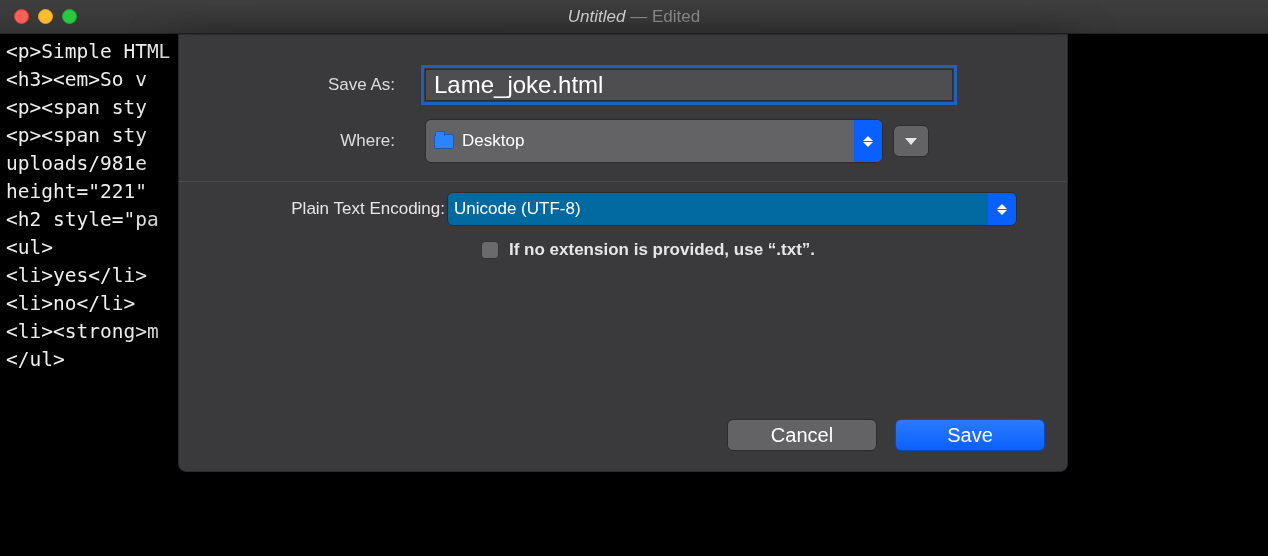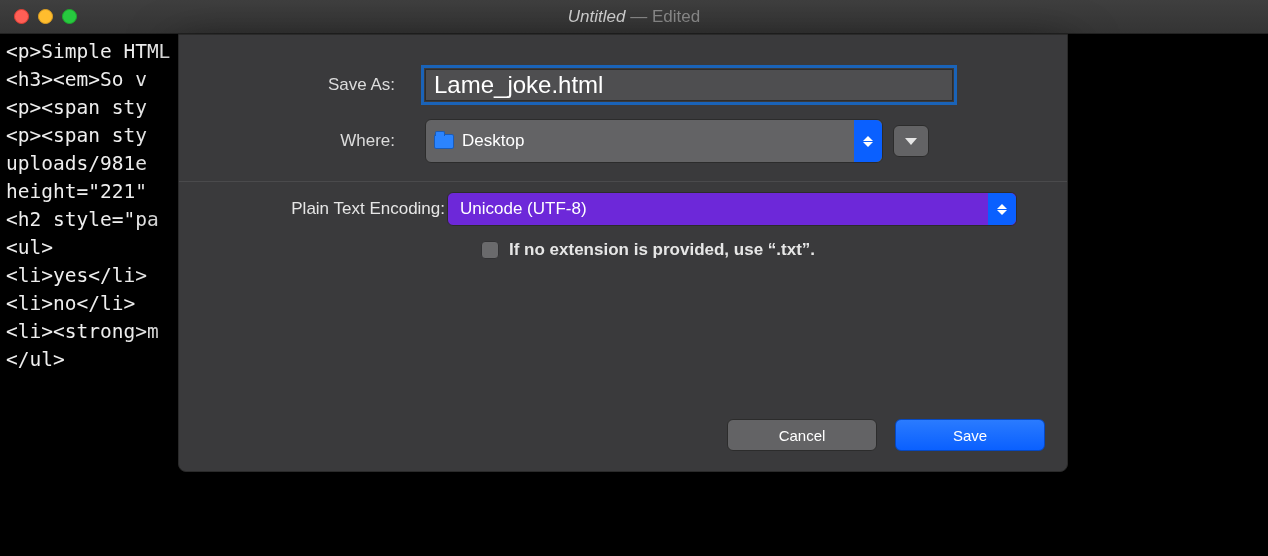--- a/index.html
+++ b/index.html
@@ -88,31 +88,31 @@
     border-radius: 6px; display:flex; align-items:center; justify-content:center;
   }
   .expand-btn .chev { width:0;height:0;border-left:6px solid transparent;border-right:6px solid transparent;border-top:7px solid #e6e6e6; }
 
   .divider { height:1px; background:#2c2c2c; margin: 6px 0 10px 0; border-top:1px solid #4a4a4c; }
 
   .row-enc { display:flex; align-items:center; margin: 8px 0 14px 0; }
   .lbl-enc { width: 268px; text-align: right; padding-right: 2px; }
   .enc-select {
     position: relative; display:flex; align-items:center;
-    background:#6d28d9; border:1px solid #2c2c2c; border-radius:6px;
-    height:34px; width:570px; padding-left:12px; color:#fff;
+    background:#0369a1; border:1px solid #2c2c2c; border-radius:6px;
+    height:34px; width:570px; padding-left:6px; color:#fff;
   }
 
   .row-chk { display:flex; align-items:center; margin-left: 302px; margin-top: 6px; gap: 10px; font-weight: bold; }
   .checkbox {
     width:18px; height:18px; border-radius:4px; background:#6a6a6c; border:1px solid #323234;
   }
 
   .buttons { position:absolute; right: 22px; bottom: 20px; display:flex; gap:18px; }
-  .btn { height:32px; min-width:150px; border-radius:6px; display:flex; align-items:center; justify-content:center; font-size:15px; }
+  .btn { height:32px; min-width:150px; border-radius:6px; display:flex; align-items:center; justify-content:center; font-size:20px; }
   .btn-cancel { background:#636365; border:1px solid #2c2c2c; color:#fff; }
   .btn-save   { background: linear-gradient(#2a7bff,#0a60ff); border:1px solid #0648c0; color:#fff; }
 </style>
 </head>
 <body>
 
 <div class="titlebar">
   <div class="traffic">
     <div class="dot red"></div>
     <div class="dot amber"></div>

